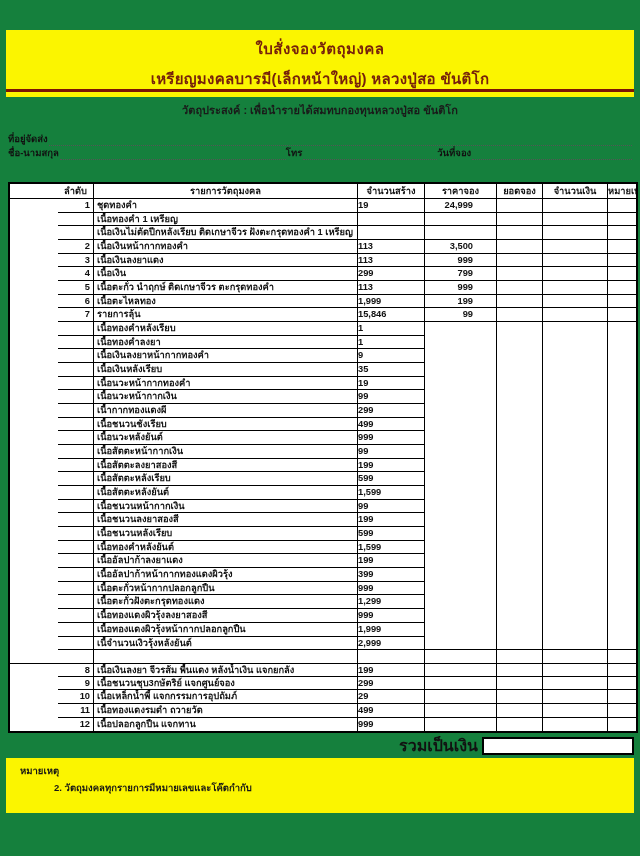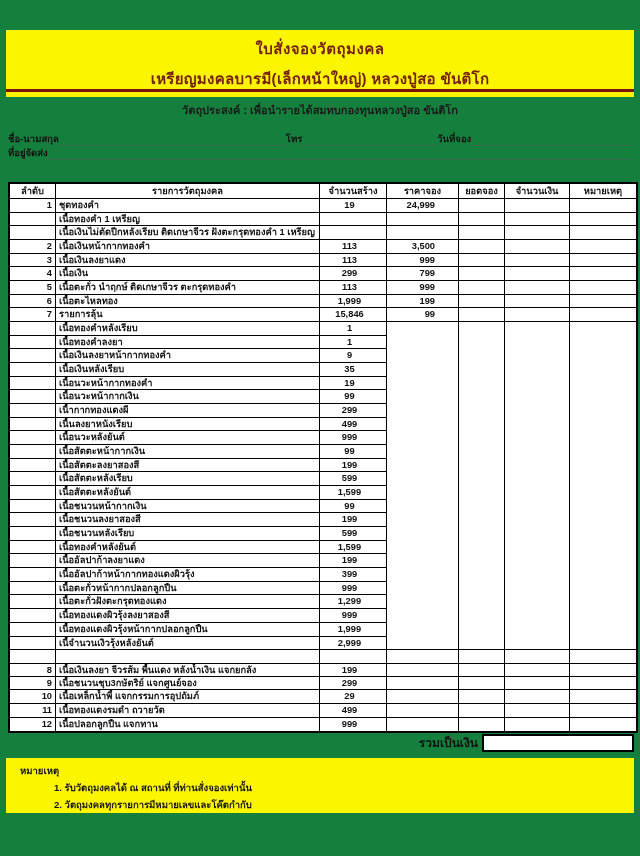--- a/index.html
+++ b/index.html
@@ -36,34 +36,34 @@
   .trow { display:flex; height:13.68px; }
   .trow.head { height:15px; font-weight:bold; border-bottom:1px solid #000; }
   .cell {
     border-right:1px solid #000; border-bottom:1px solid #000;
     font-size:9.3px; font-weight:bold; line-height:12.5px;
     overflow:hidden; white-space:nowrap;
   }
   .trow .cell:last-child { border-right:none; }
   .trow:last-child .cell { border-bottom:none; }
   .head .cell { border-bottom:none; text-align:center; line-height:14px; font-size:9.3px; }
-  .c-no    { width:46px;  text-align:right; padding-right:3px; }
+  .c-no    { width:36px;  text-align:right; padding-right:3px;margin-left:48px; }
   .c-name  { width:264px; text-align:left;  padding-left:3px; }
-  .c-made  { width:67px;  text-align:center; padding-right:7px; }
+  .c-made  { width:67px;  text-align:left; padding-right:7px; }
   .c-price { width:72px;  text-align:right; padding-right:23px; }
   .c-res   { width:46px; }
   .c-amt   { width:65px; }
   .c-note  { flex:1; }
   .head .c-no,.head .c-name,.head .c-made,.head .c-price { padding:0; text-align:center; }
   .trow.merged .c-price, .trow.merged .c-res, .trow.merged .c-amt, .trow.merged .c-note { border-bottom:none; }
   .trow.thick-top { box-shadow:0 -2px 0 0 #000 inset; } 
   .trow.thick-top { box-shadow:none; border-top:1.6px solid #000; margin-top:-1px; }
   
   .totalrow { position:absolute; left:8px; top:733px; width:630px; display:flex; align-items:center; }
-  .totallabel { width:474px; text-align:right; font-size:12px; font-weight:bold; padding-right:4px; }
+  .totallabel { width:474px; text-align:right; font-size:16px; font-weight:bold; padding-right:4px; }
   .totalbox { width:152px; height:18px; border:2px solid #000; background:#fff; }
   
   .notes {
     position:absolute; left:6px; right:6px; top:758px; height:55px;
     background:#fbf500; font-weight:bold; color:#151515;
   }
   .notes .ntitle { font-size:9.5px; padding:5px 0 0 14px; }
   .notes .nitem { font-size:9.5px; padding-left:48px; margin-top:2px; }
 </style>
 </head>
@@ -73,30 +73,30 @@
 
   <div class="banner">
     <div class="t1">ใบสั่งจองวัตถุมงคล</div>
     <div class="t2">เหรียญมงคลบารมี(เล็กหน้าใหญ่) หลวงปู่สอ ขันติโก</div>
     <div class="stripe"></div>
   </div>
 
   <div class="purpose">วัตถุประสงค์ : เพื่อนำรายได้สมทบกองทุนหลวงปู่สอ ขันติโก</div>
 
   <div class="formlines">
+    <div class="fline">
+      <span class="lbl">ที่อยู่จัดส่ง</span>
+      <span class="leader grow"></span>
+    </div>
     <div class="fline">
       <span class="lbl">ชื่อ-นามสกุล</span>
       <span class="leader w1"></span>
       <span class="lbl">โทร</span>
       <span class="leader w2"></span>
       <span class="lbl">วันที่จอง</span>
-      <span class="leader grow"></span>
-    </div>
-    <div class="fline">
-      <span class="lbl">ที่อยู่จัดส่ง</span>
       <span class="leader grow"></span>
     </div>
   </div>
 
   <div class="otable">
     <div class="trow head">
       <div class="cell c-no">ลำดับ</div>
       <div class="cell c-name">รายการวัตถุมงคล</div>
       <div class="cell c-made">จำนวนสร้าง</div>
       <div class="cell c-price">ราคาจอง</div>
@@ -244,21 +244,21 @@
       <div class="cell c-no"></div>
       <div class="cell c-name">เนื้ากากทองแดงผี</div>
       <div class="cell c-made">299</div>
       <div class="cell c-price"></div>
       <div class="cell c-res"></div>
       <div class="cell c-amt"></div>
       <div class="cell c-note"></div>
     </div>
         <div class="trow merged">
       <div class="cell c-no"></div>
-      <div class="cell c-name">เนื้นลงยาหนังเรียบ</div>
+      <div class="cell c-name">เนื้อชนวนชังเรียบ</div>
       <div class="cell c-made">499</div>
       <div class="cell c-price"></div>
       <div class="cell c-res"></div>
       <div class="cell c-amt"></div>
       <div class="cell c-note"></div>
     </div>
         <div class="trow merged">
       <div class="cell c-no"></div>
       <div class="cell c-name">เนื้อนวะหลังยันต์</div>
       <div class="cell c-made">999</div>
@@ -459,17 +459,16 @@
       </div>
   </div>
 
   <div class="totalrow">
     <div class="totallabel">รวมเป็นเงิน</div>
     <div class="totalbox"></div>
   </div>
 
   <div class="notes">
     <div class="ntitle">หมายเหตุ</div>
-    <div class="nitem">1. รับวัตถุมงคลได้ ณ สถานที่ ที่ท่านสั่งจองเท่านั้น</div>
     <div class="nitem">2. วัตถุมงคลทุกรายการมีหมายเลขและโค๊ตกำกับ</div>
   </div>
 
 </div>
 
 </body></html>

